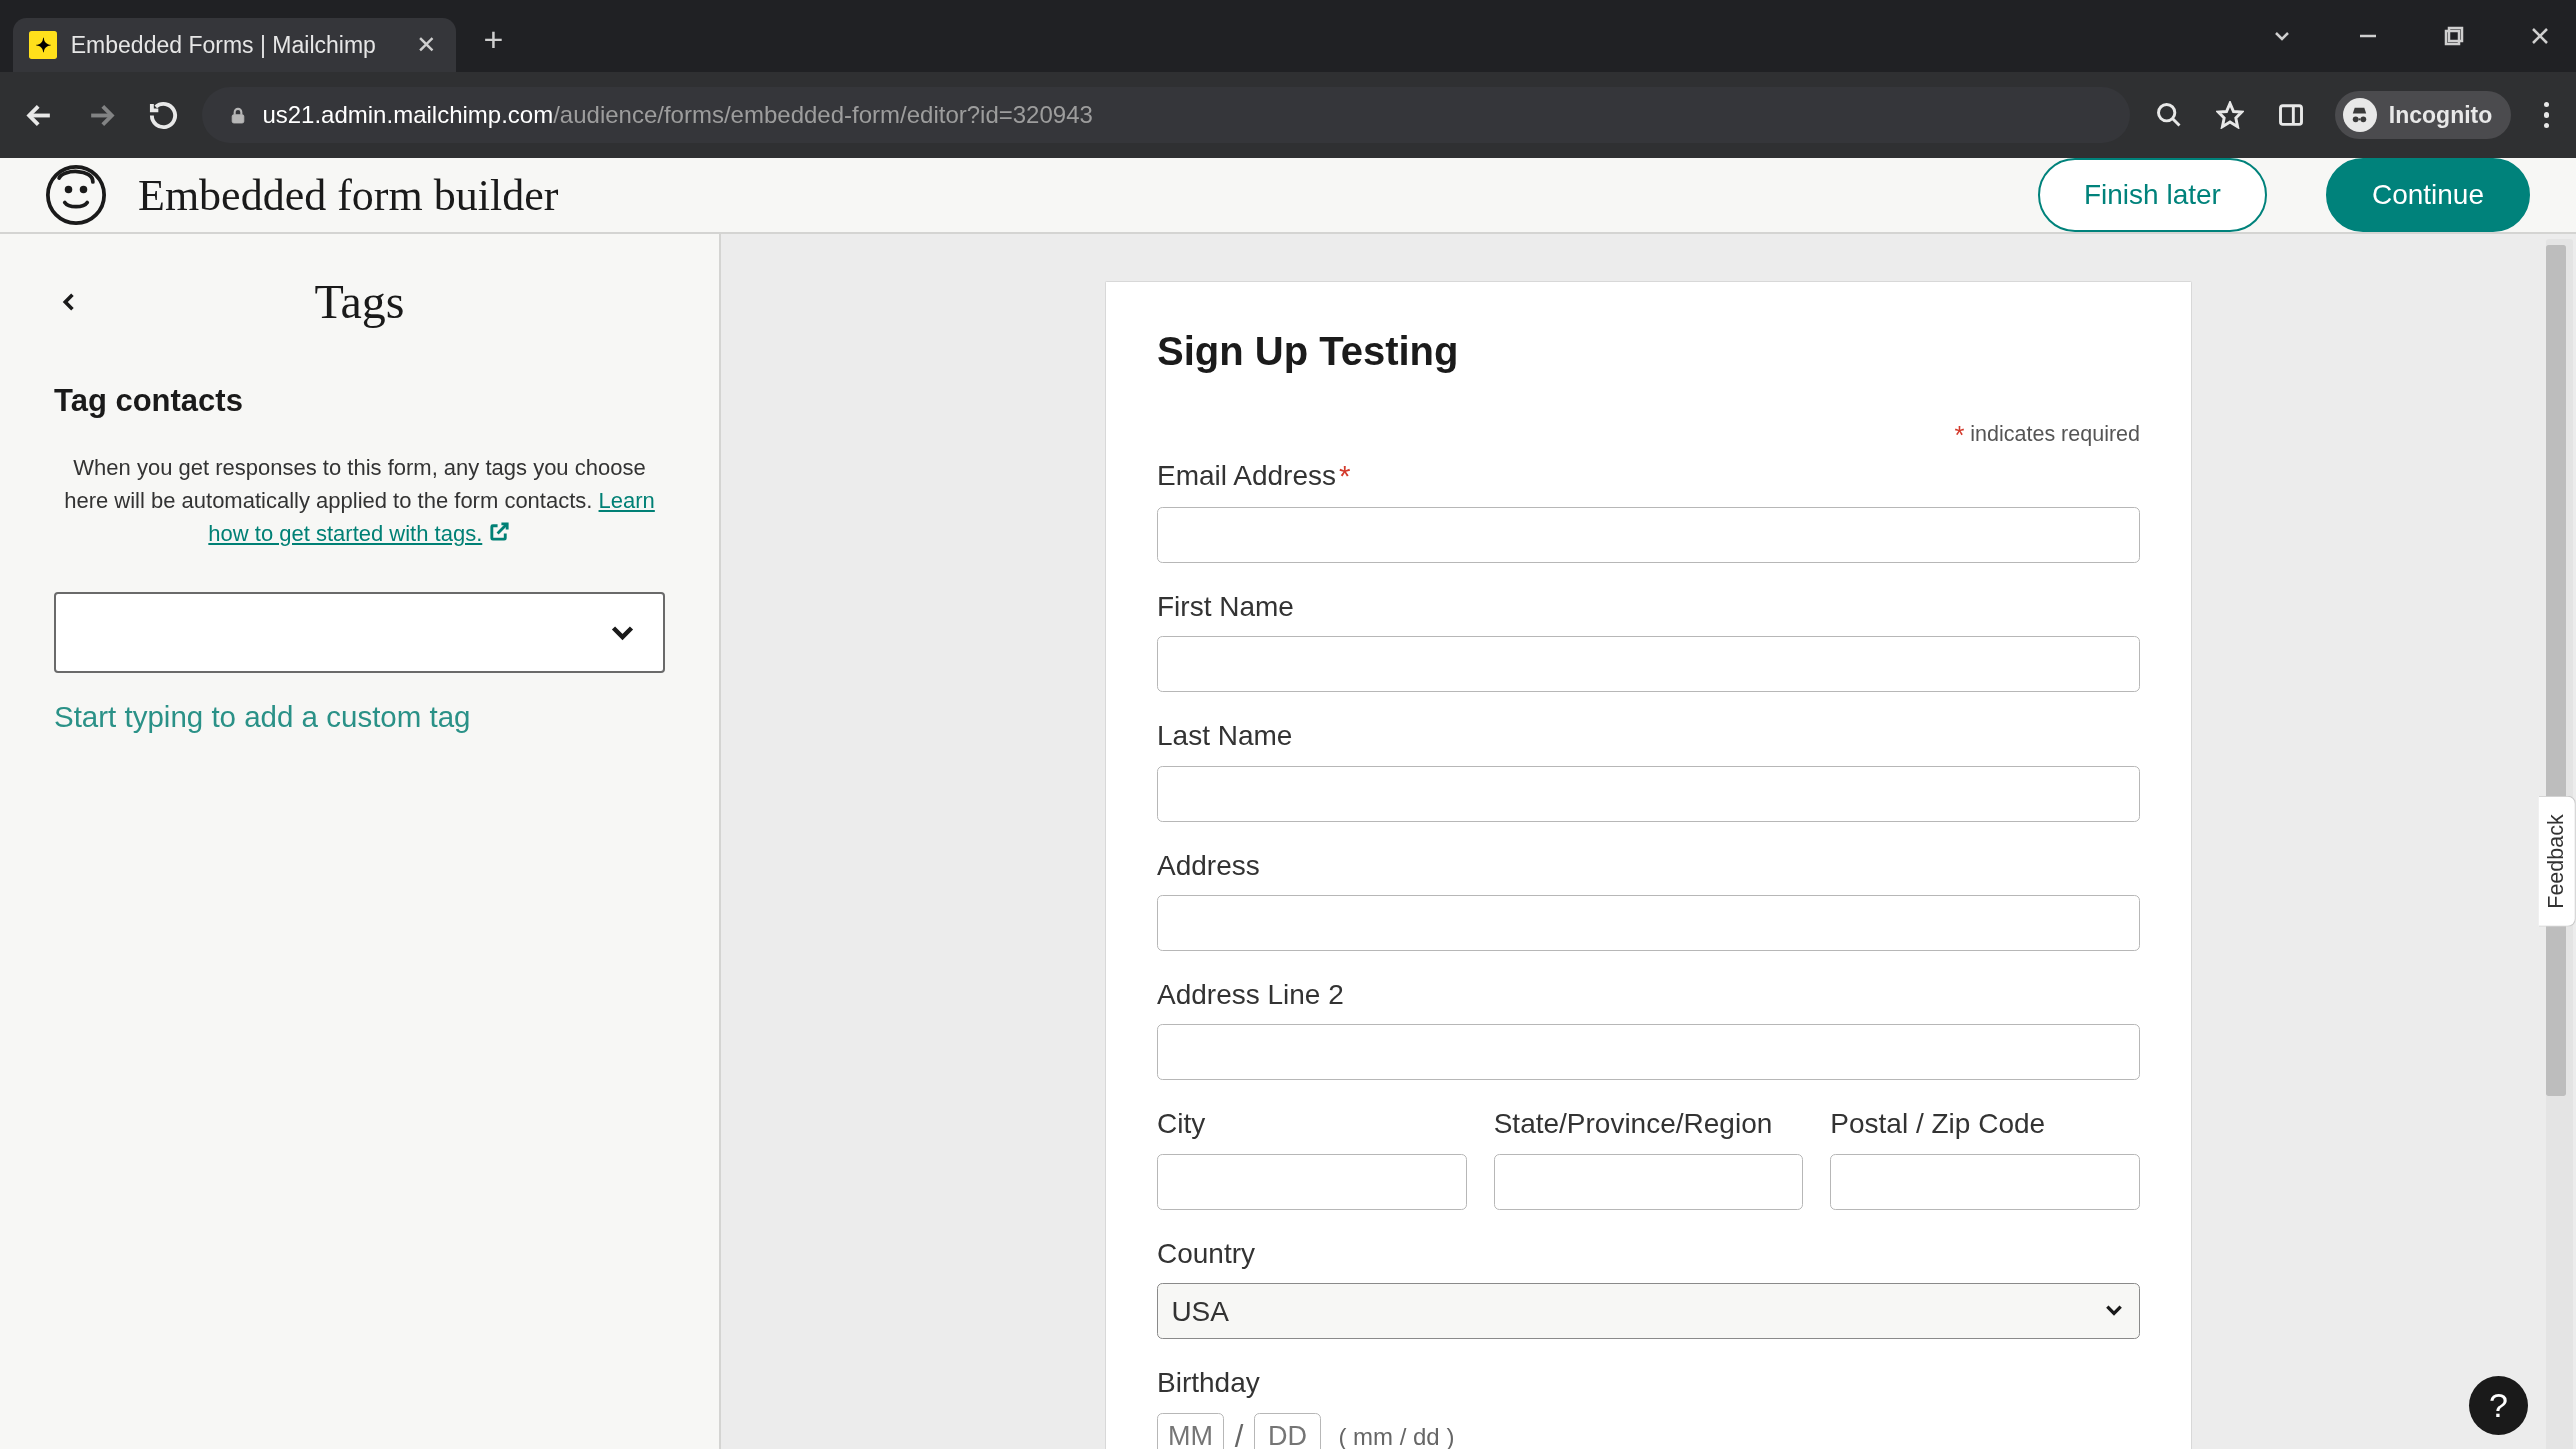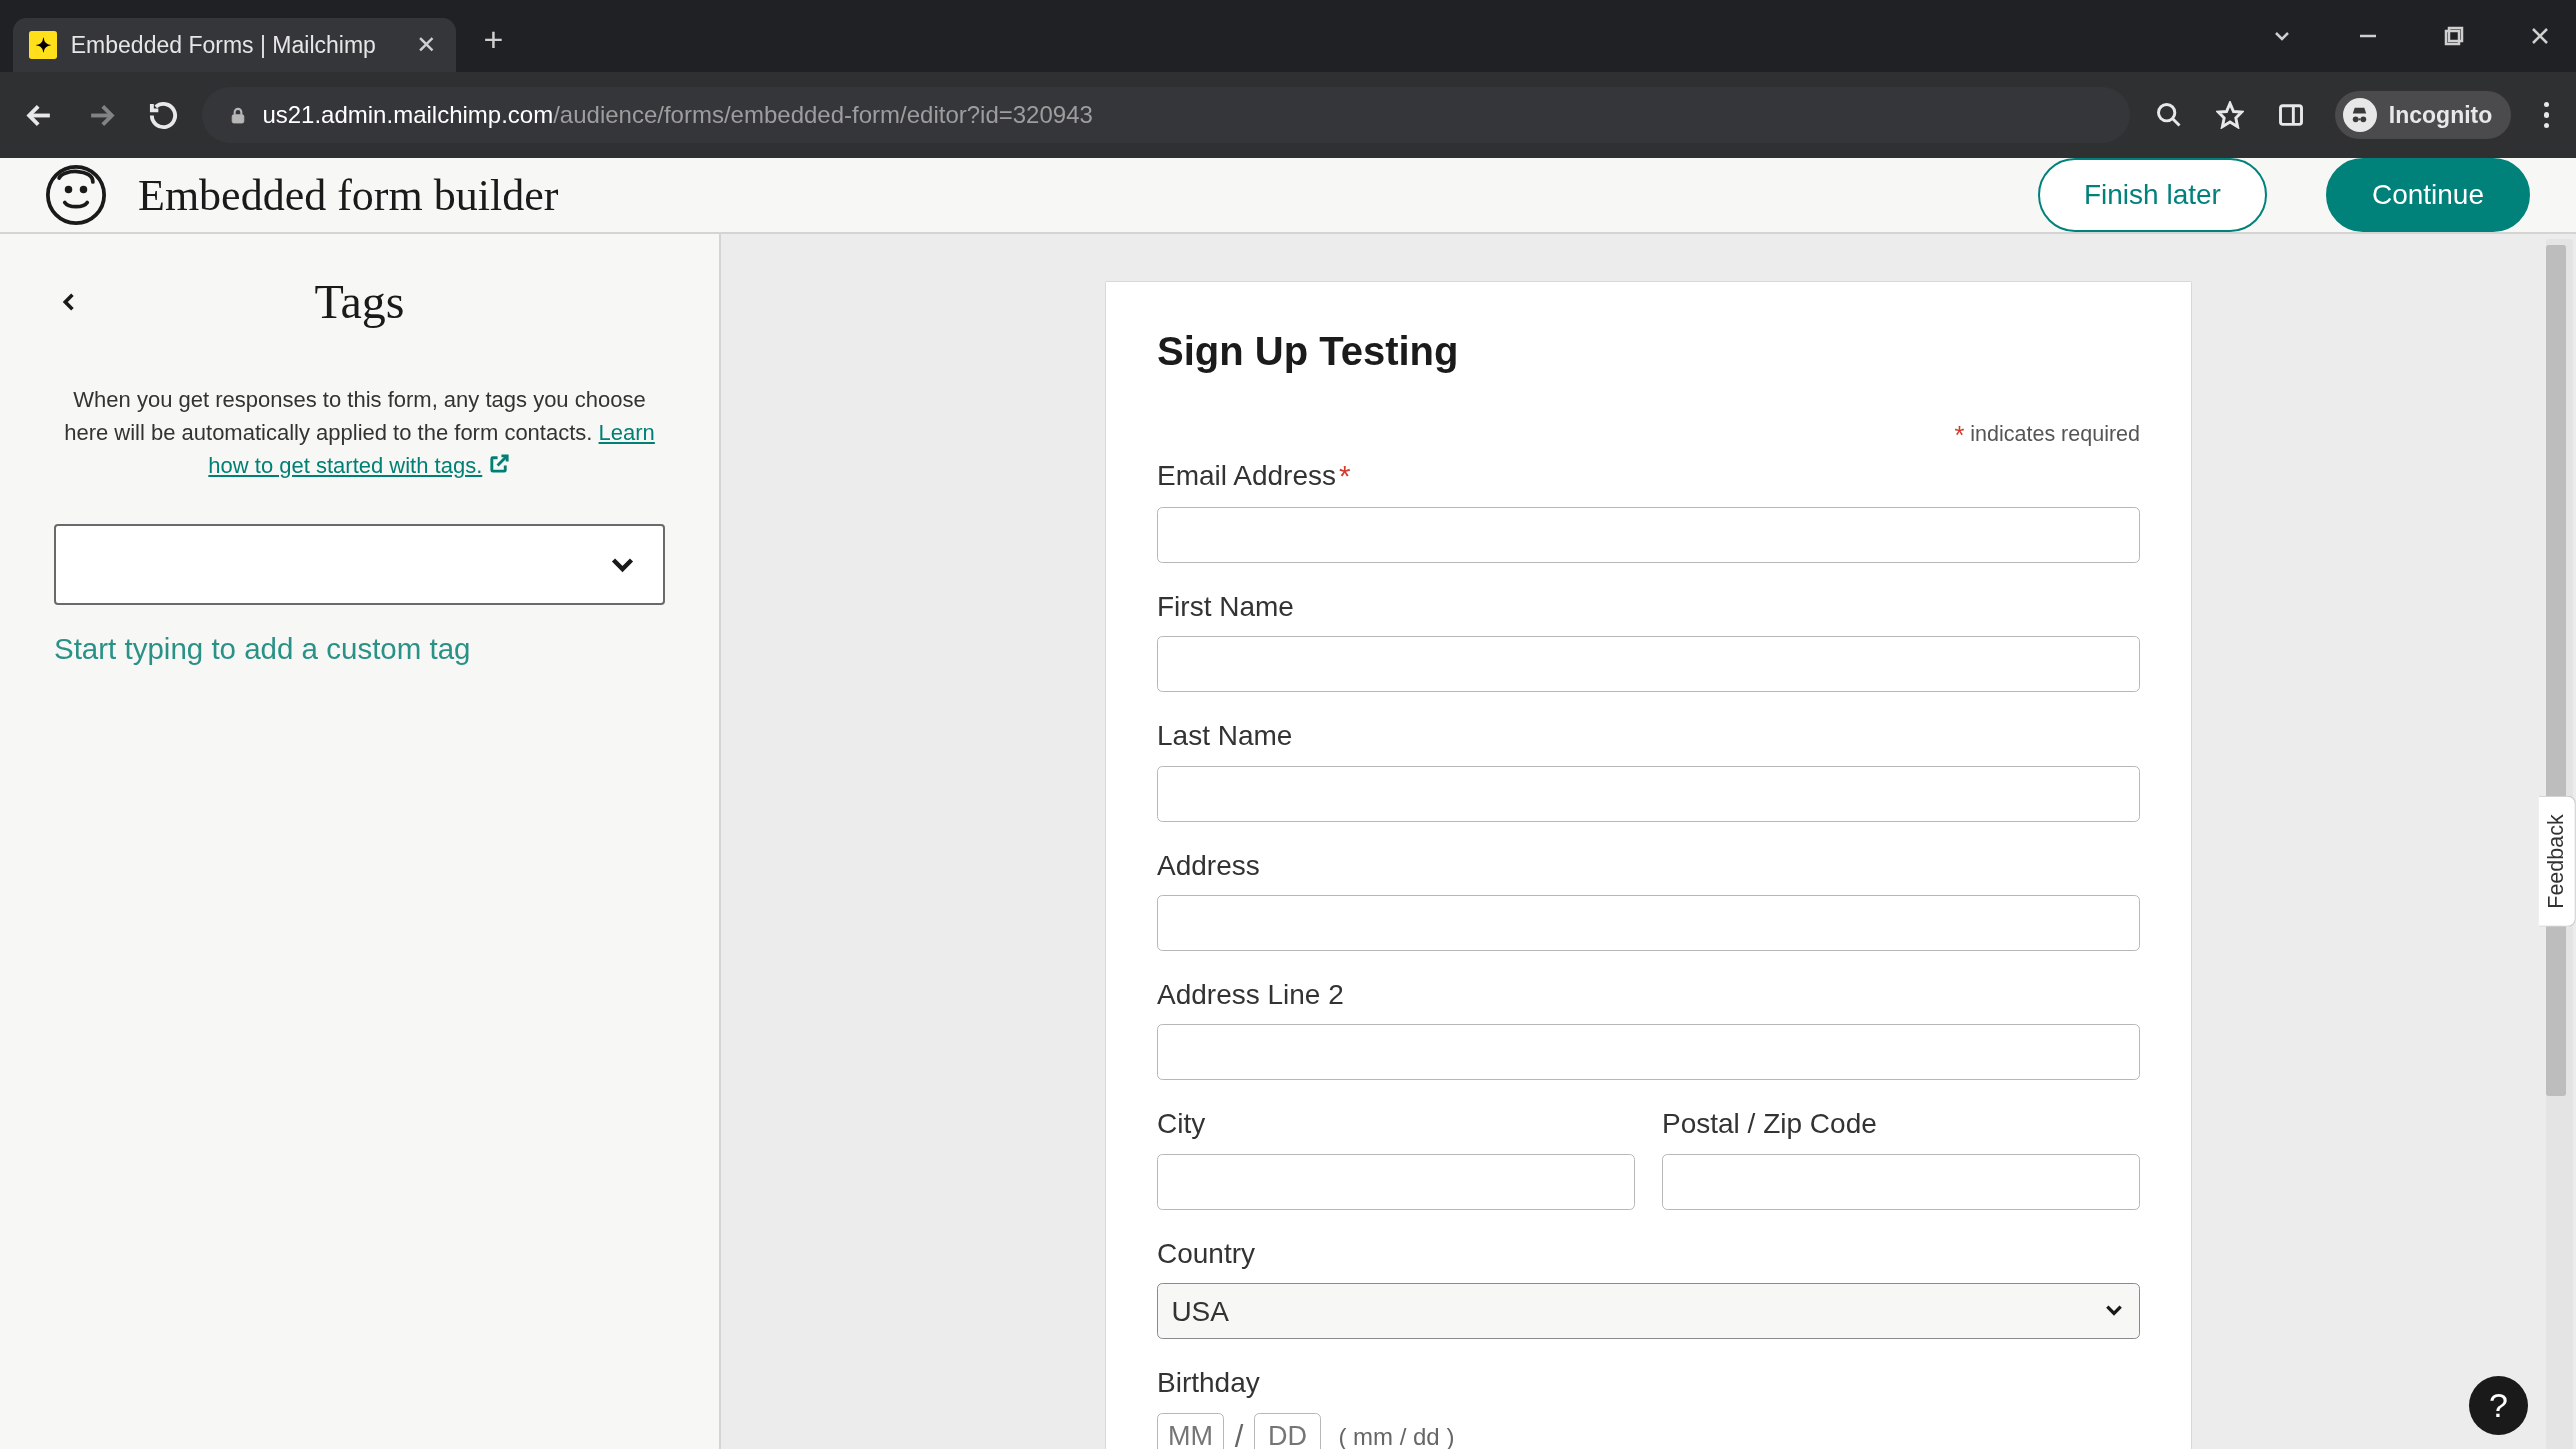--- a/index.html
+++ b/index.html
@@ -425,20 +425,21 @@
       <div class="sidebar">
         <div class="sidebar-header">
           <div class="sidebar-back">
             <svg viewBox="0 0 24 24">
                 <polyline points="15 4 7 12 15 20"></polyline>
               </svg>
           </div>
           <div class="sidebar-title">Tags</div>
         </div>
 
+        <div class="section-label">Tag contacts</div>
         <div class="section-desc">
           <span>When you get responses to this form, any tags you choose here will be automatically applied to the form contacts. </span><a href="#"><span>Learn how to get started with tags.</span><span class="ext-icon"><svg viewBox="0 0 24 24">
                   <path d="M14 4h6v6"></path>
                   <line x1="20" y1="4" x2="10" y2="14"></line>
                   <path d="M18 14v5a1 1 0 0 1-1 1H5a1 1 0 0 1-1-1V7a1 1 0 0 1 1-1h5"></path>
                 </svg></span></a>
         </div>
 
         <div class="tag-select">
           <svg viewBox="0 0 24 16">
@@ -477,20 +478,24 @@
           </div>
 
           <div class="field">
             <div class="field-label">Address Line 2</div>
             <input class="field-input" style="">
           </div>
 
           <div class="field field-row">
             <div class="col">
               <div class="field-label">City</div>
+              <input class="field-input" style="">
+            </div>
+            <div class="col">
+              <div class="field-label">State/Province/Region</div>
               <input class="field-input" style="">
             </div>
             <div class="col">
               <div class="field-label">Postal / Zip Code</div>
               <input class="field-input" style="">
             </div>
           </div>
 
           <div class="field">
             <div class="field-label">Country</div>

